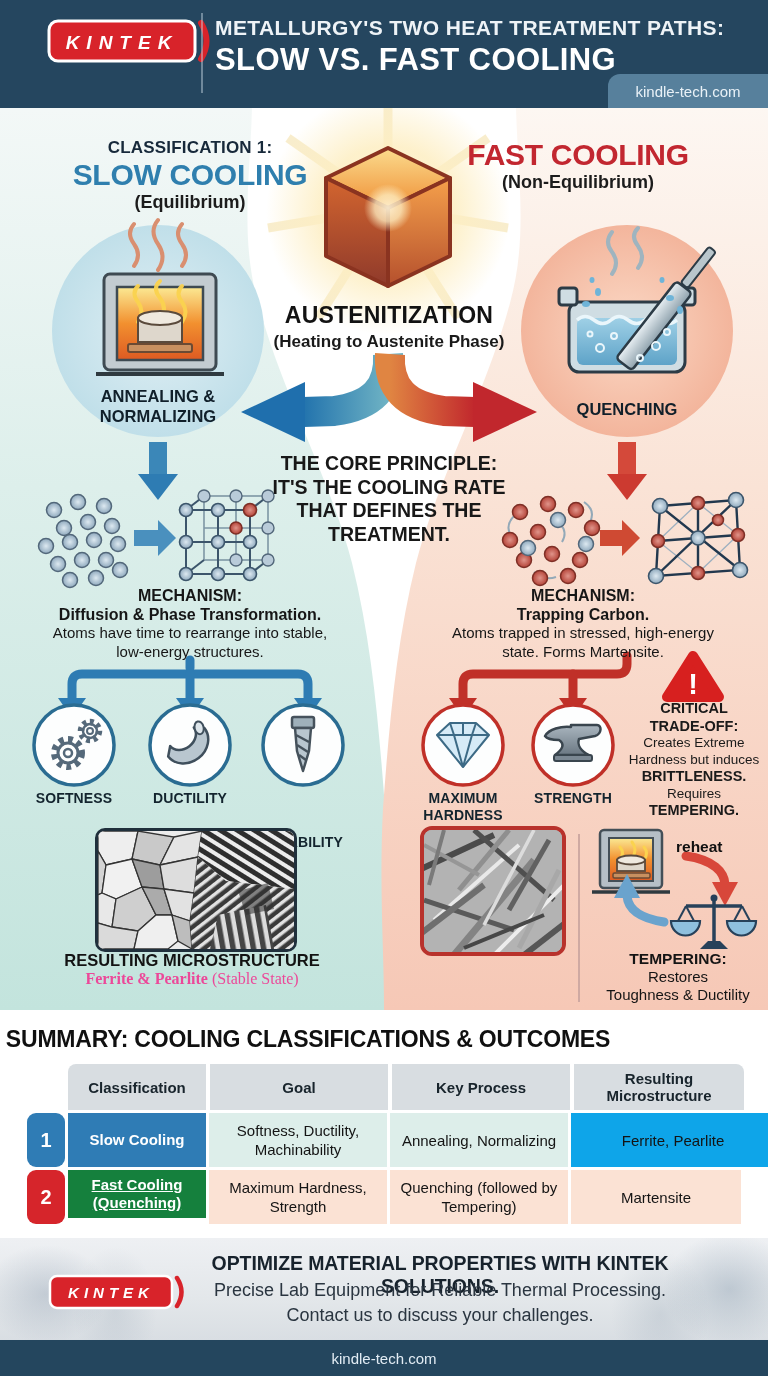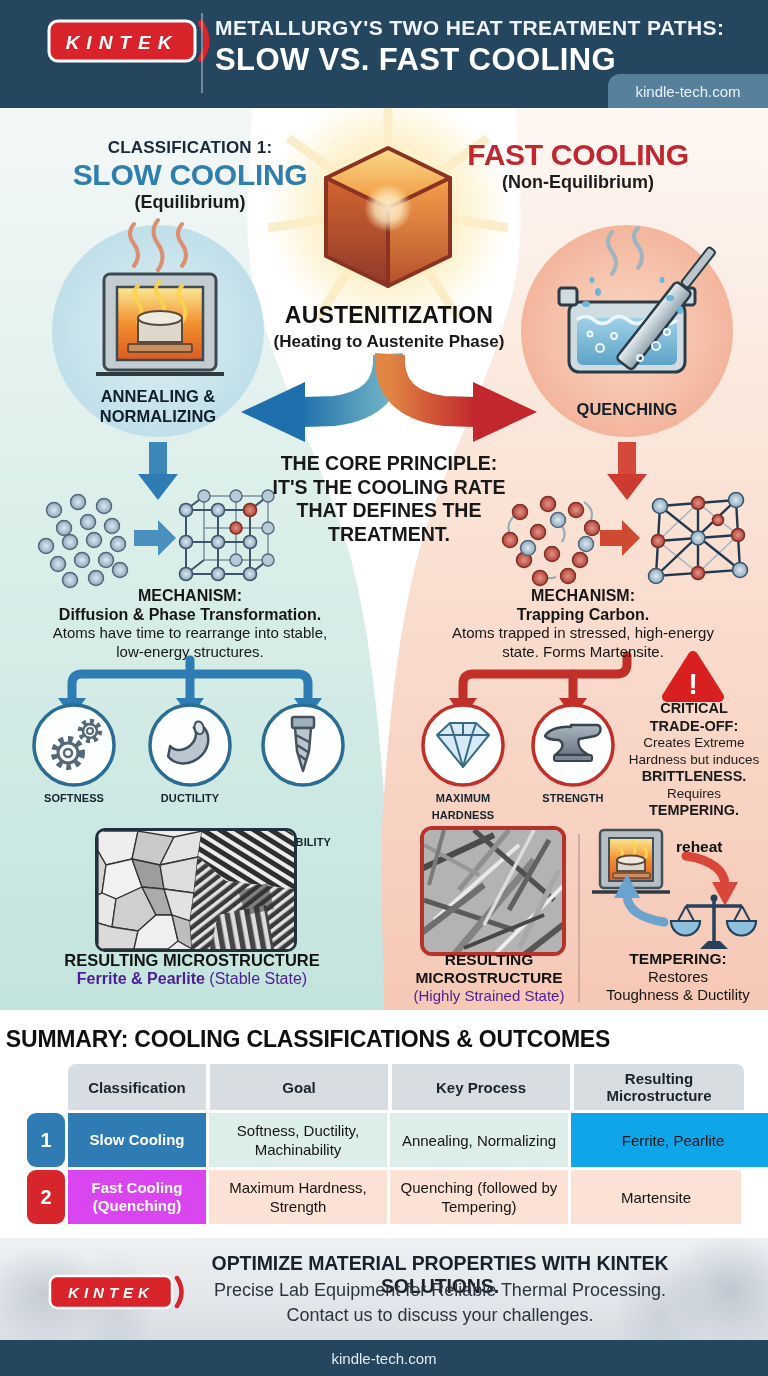--- a/index.html
+++ b/index.html
@@ -19,25 +19,25 @@
   .cls-line1{font-size:17px;font-weight:800;color:#17293a;letter-spacing:.2px;}
   .cls-name-blue{font-size:30px;font-weight:800;color:#2f7fae;letter-spacing:-.3px;}
   .cls-name-red{font-size:30px;font-weight:800;color:#c22730;letter-spacing:-.3px;}
   .cls-sub{font-size:18px;font-weight:600;color:#1c1c1c;}
   .aus-title{font-size:23px;font-weight:800;color:#121212;letter-spacing:.2px;}
   .aus-sub{font-size:17px;font-weight:600;color:#1a1a1a;margin-top:3px;}
   .principle{font-size:19.5px;line-height:23.5px;font-weight:800;color:#181818;}
   .proc-label{font-size:16.5px;line-height:20px;font-weight:800;color:#101f2a;}
   .mech{font-size:15px;line-height:18.5px;color:#161616;}
   .mech b{font-size:16px;}
-  .prop-label{font-size:11px;line-height:17px;font-weight:800;color:#13242e;letter-spacing:.1px;}
+  .prop-label{font-size:14px;line-height:17px;font-weight:800;color:#13242e;letter-spacing:.1px;}
   .critical{font-size:13.5px;line-height:16.5px;color:#1a1a1a;}
   .critical .b{font-weight:800;font-size:14.5px;}
   .micro-cap1{font-size:16.5px;font-weight:800;color:#131313;}
-  .micro-cap2{font-size:16px;color:#4c1d95;}
+  .micro-cap2{font-size:16px;color:#ec4899;font-family:Liberation Serif, serif;}
   .micro-img{border:3px solid #20303c;border-radius:10px;overflow:hidden;background:#eee;}
   .micro-img-red{border:4px solid #b8322c;border-radius:12px;overflow:hidden;background:#bbb;}
   .temper-cap{font-size:15px;line-height:18px;color:#151515;}
   .temper-cap .b{font-weight:800;font-size:15.5px;}
   .reheat{font-size:15.5px;font-weight:800;color:#101010;}
   .v-divider{width:2px;background:#cfa9a2;}
   
   .summary-title{font-size:23px;font-weight:800;color:#101010;letter-spacing:-.2px;}
   .thead-cell{background:#d8dde1;display:flex;align-items:center;justify-content:center;
               font-size:15px;font-weight:700;color:#18242c;text-align:center;line-height:17px;}
@@ -565,25 +565,20 @@
         <line x1="100" y1="125" x2="145" y2="90" stroke="#565656" stroke-width="6"></line>
         <line x1="110" y1="0" x2="60" y2="95" stroke="#dcdcdc" stroke-width="3.5"></line>
         <line x1="0" y1="15" x2="55" y2="45" stroke="#969696" stroke-width="4"></line>
         <line x1="125" y1="10" x2="85" y2="80" stroke="#616161" stroke-width="5"></line>
         <line x1="20" y1="0" x2="5" y2="55" stroke="#7a7a7a" stroke-width="4"></line>
         <line x1="135" y1="40" x2="95" y2="118" stroke="#a8a8a8" stroke-width="5"></line>
         <line x1="40" y1="118" x2="120" y2="85" stroke="#474747" stroke-width="4"></line>
       </g>
     </svg>
   </div>
-  <div class="abs ctr" style="left:404px;top:951px;width:170px;">
-    <div class="micro-cap1" style="font-size:15.5px;">RESULTING</div>
-    <div class="micro-cap1" style="font-size:15.5px;">MICROSTRUCTURE</div>
-    <div class="micro-cap2" style="font-size:15px;">(Highly Strained State)</div>
-  </div>
 
   <div class="abs v-divider" style="left:578px;top:834px;height:168px;"></div>
   <div class="abs reheat" style="left:676px;top:838px;width:80px;">reheat</div>
   <div class="abs ctr temper-cap" style="left:596px;top:950px;width:164px;">
     <span class="b">TEMPERING:</span><br>
     <span>Restores</span><br>
     <span>Toughness &amp; Ductility</span>
   </div>
 
   <div class="abs ctr summary-title" style="left:0;top:1026px;width:616px;">SUMMARY: COOLING CLASSIFICATIONS &amp; OUTCOMES</div>
@@ -598,21 +593,21 @@
   <div class="abs" style="left:27px;top:1113px;display:flex;gap:3px;">
     <div class="numtab" style="width:38px;height:54px;background:#2f7cb5;">1</div>
     <div class="tlabel" style="width:138px;height:54px;background:#2f7cb5;">Slow Cooling</div>
     <div class="tcell" style="width:178px;height:54px;background:#ddeeea;">Softness, Ductility, Machinability</div>
     <div class="tcell" style="width:178px;height:54px;background:#ddeeea;">Annealing, Normalizing</div>
     <div class="tcell" style="width:204px;height:54px;background:#0ea5e9;">Ferrite, Pearlite</div>
   </div>
 
   <div class="abs" style="left:27px;top:1170px;display:flex;gap:3px;">
     <div class="numtab" style="width:38px;height:54px;background:#d6252b;">2</div>
-    <div class="tlabel" style="width:138px;height:54px;background:#d946ef;">Fast Cooling (Quenching)</div>
+    <div class="tlabel" style="width:138px;height:48px;background:#15803d;text-decoration:underline;">Fast Cooling (Quenching)</div>
     <div class="tcell" style="width:178px;height:54px;background:#fbe2d4;">Maximum Hardness, Strength</div>
     <div class="tcell" style="width:178px;height:54px;background:#fbe2d4;">Quenching (followed by Tempering)</div>
     <div class="tcell" style="width:170px;height:54px;background:#fbe2d4;">Martensite</div>
   </div>
 
   <div class="abs footer">
     <div class="abs" style="left:48px;top:36px;">
       <svg width="140" height="38">
         <rect x="2" y="2" width="122" height="32" rx="7" fill="#d8232a" stroke="#ffffff" stroke-width="2.5"></rect>
         <text x="63" y="24" text-anchor="middle" font-family="Liberation Sans, sans-serif" font-size="15" font-weight="bold" font-style="italic" letter-spacing="5" fill="#ffffff">KINTEK</text>

